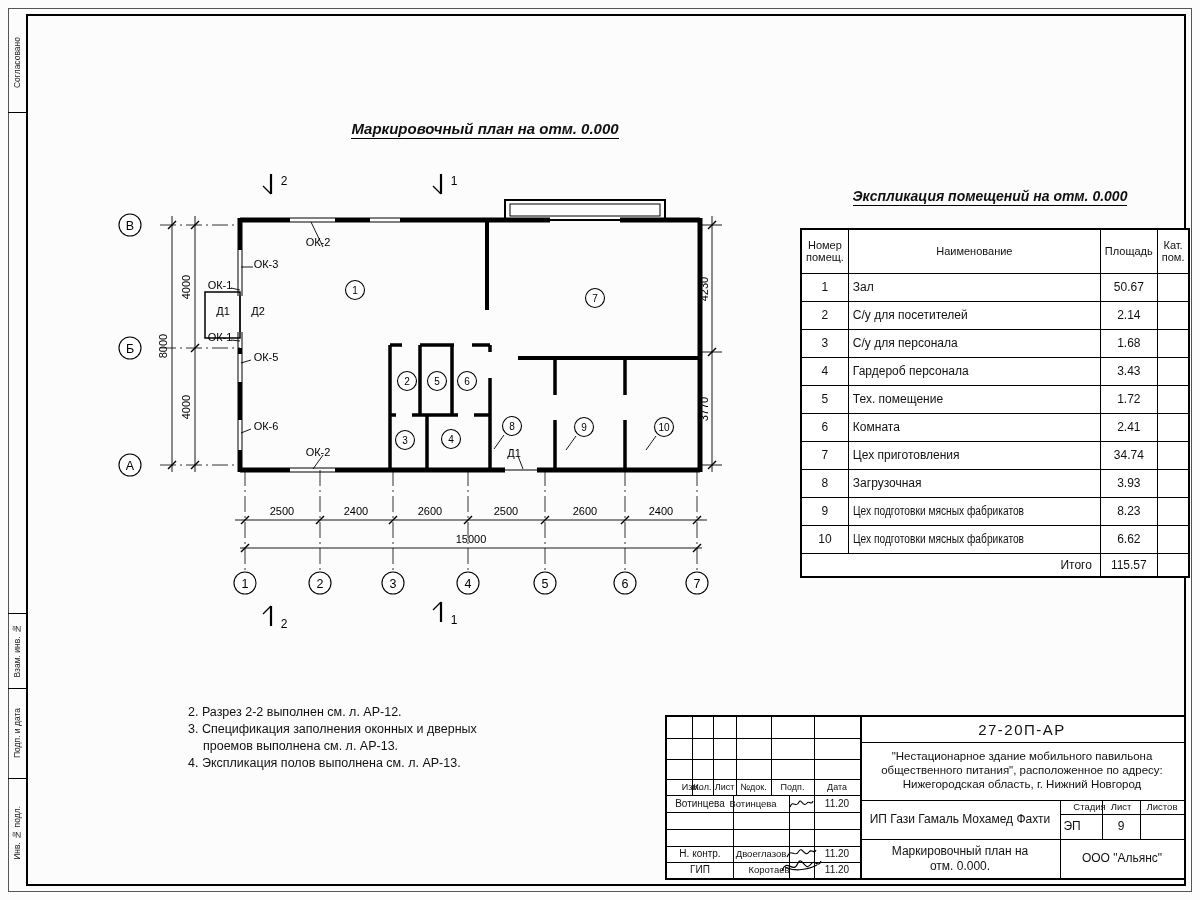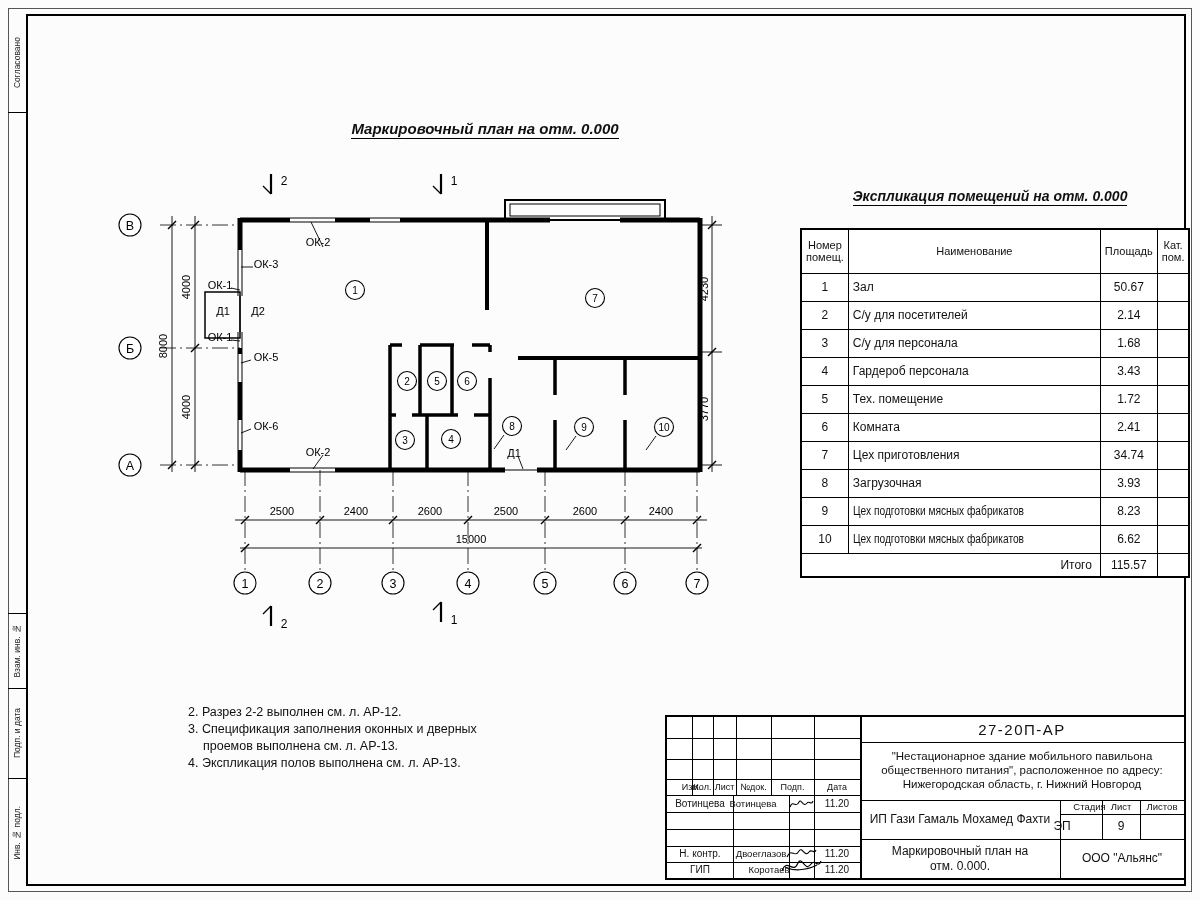--- a/index.html
+++ b/index.html
@@ -448,17 +448,17 @@
       <path d="M3,16 C8,2 14,20 19,8 C23,0 26,18 32,9 C36,3 39,14 42,6 M6,12 C14,16 26,16 38,10" fill="none" stroke="#000" stroke-width="1.2"></path>
     </svg>
 
   <div class="tb-cell docnum" style="left:193px; top:0; width:324px; height:25px;">27-20П-АР</div>
   <div class="tb-cell f115" style="left:196px; top:25px; width:318px; height:58px;">"Нестационарное здание мобильного павильона общественного питания", расположенное по адресу: Нижегородская область, г. Нижний Новгород</div>
   <div class="tb-cell f12" style="left:196px; top:83px; width:194px; height:39px;">ИП Гази Гамаль Мохамед Фахти</div>
   <div class="tb-cell f12" style="left:213px; top:122px; width:160px; height:39px;">Маркировочный план на отм. 0.000.</div>
   <div class="tb-cell f95" style="left:393px; top:83px; width:42px; height:14px;padding-left:17px;">Стадия</div>
   <div class="tb-cell f95" style="left:435px; top:83px; width:38px; height:14px;">Лист</div>
   <div class="tb-cell f95" style="left:473px; top:83px; width:44px; height:14px;">Листов</div>
-  <div class="tb-cell f12" style="left:374px; top:97px; width:42px; height:25px;">ЭП</div>
+  <div class="tb-cell f12" style="left:384px; top:97px; width:42px; height:25px;">ЭП</div>
   <div class="tb-cell f12" style="left:435px; top:97px; width:38px; height:25px;">9</div>
   <div class="tb-cell f12" style="left:473px; top:97px; width:44px; height:25px;"></div>
   <div class="tb-cell f12" style="left:393px; top:122px; width:124px; height:39px;">ООО "Альянс"</div>
 </div>
 
 </body></html>

